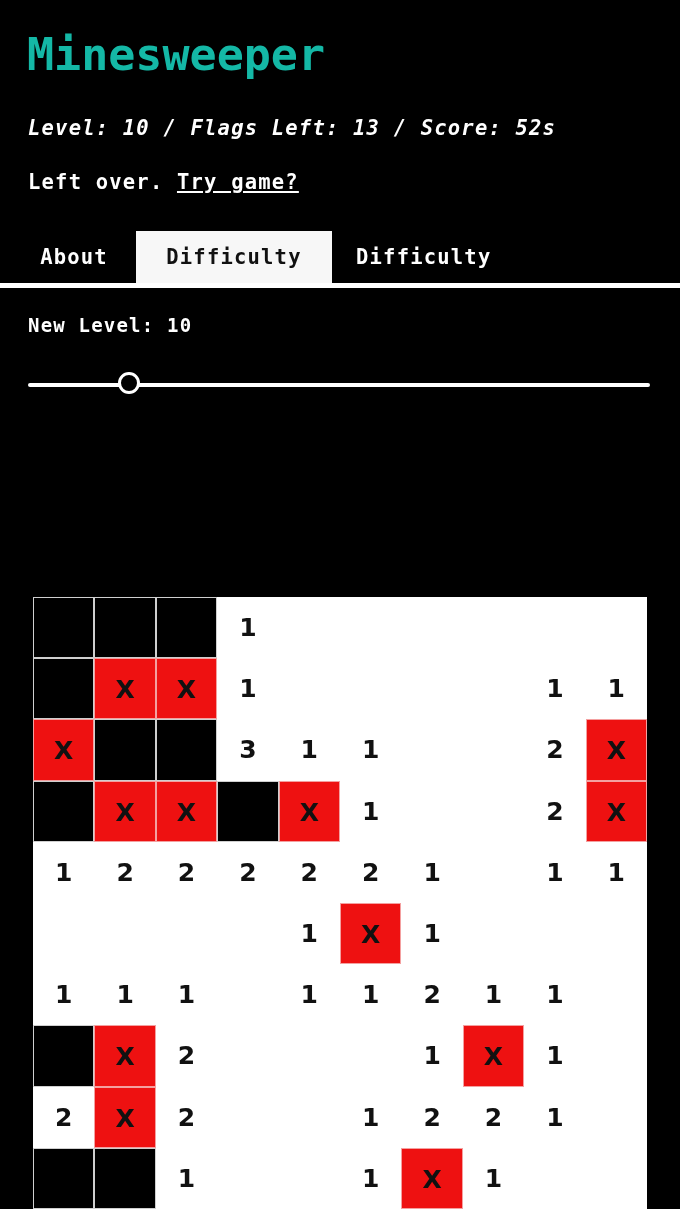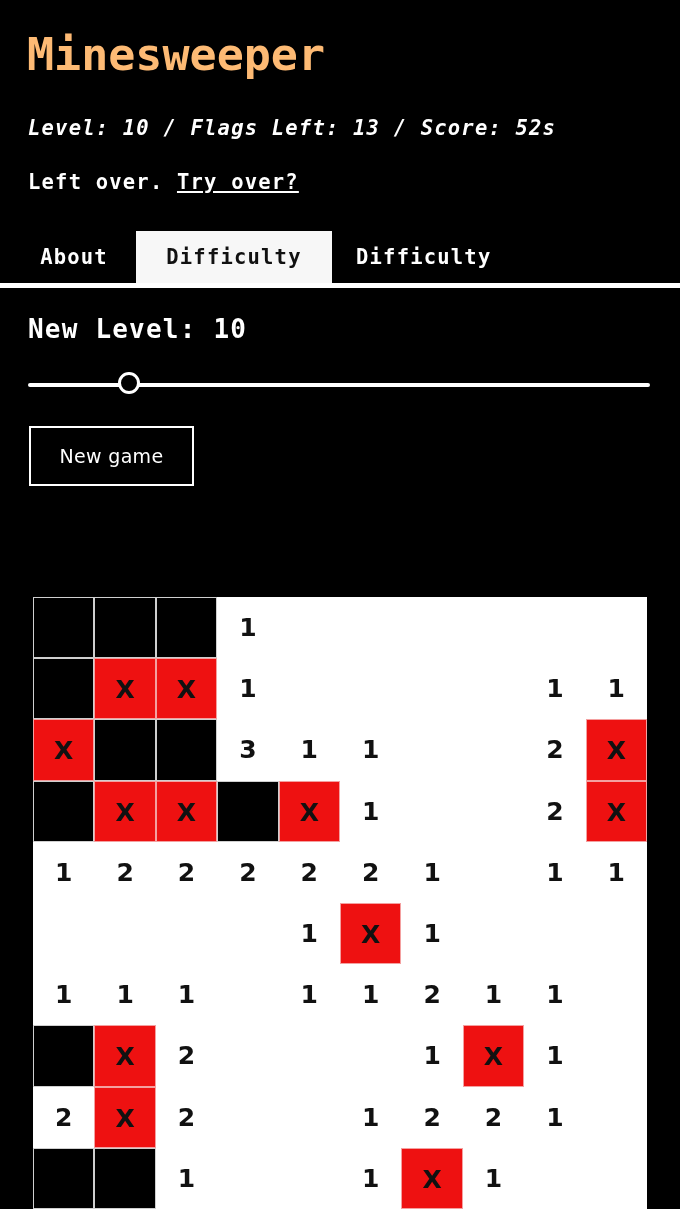--- a/index.html
+++ b/index.html
@@ -27,21 +27,21 @@
 
   
   .title {
     position: absolute;
     left: 27px;
     top: 29px;
     font-size: 45px;
     font-weight: bold;
     letter-spacing: 0px;
     line-height: 52px;
-    color: #fdba74;
+    color: #14b8a6;
     white-space: nowrap;
   }
 
   .statusline {
     position: absolute;
     left: 28px;
     top: 116px;
     font-size: 20.5px;
     font-weight: bold;
     letter-spacing: 1.2px;
@@ -106,21 +106,21 @@
     width: 680px;
     height: 5px;
     background: #ffffff;
   }
 
   
   .newlevel {
     position: absolute;
     left: 28px;
     top: 314px;
-    font-size: 26px;
+    font-size: 19px;
     font-weight: bold;
     letter-spacing: 1.2px;
     white-space: nowrap;
     color: #ffffff;
   }
 
   .slider {
     position: absolute;
     left: 28px;
     top: 372px;
@@ -220,37 +220,36 @@
 </style>
 </head>
 <body>
 
 <div id="app">
 
   <div class="title">Minesweeper</div>
 
   <div class="statusline">Level: 10 / Flags Left: 13 / Score: 52s</div>
 
-  <div class="gameover"><span>Left over. </span><span class="tryagain">Try over?</span></div>
+  <div class="gameover"><span>Left over. </span><span class="tryagain">Try game?</span></div>
 
   <div class="tabbar">
     <div class="tab inactive tab-about">About</div>
     <div class="tab active tab-diff">Difficulty</div>
     <div class="tab inactive tab-score">Difficulty</div>
   </div>
   <div class="tabrule"></div>
 
   <div class="newlevel">New Level: 10</div>
 
   <div class="slider">
     <div class="slider-track"></div>
     <div class="slider-thumb" style="left: 90px;"></div>
   </div>
 
-  <button class="newgame-btn">New game</button>
 
   <div class="board" id="board">
       <div class="board-row">
         <div class="cell hidden" style="left: 0px; width: 61.4px;"></div>
         <div class="cell hidden" style="left: 61.4px; width: 61.4px;"></div>
         <div class="cell hidden" style="left: 122.8px; width: 61.4px;"></div>
         <div class="cell number" style="left: 184.2px; width: 61.4px;">1</div>
         <div class="cell empty" style="left: 245.6px; width: 61.4px;"></div>
         <div class="cell empty" style="left: 307px; width: 61.4px;"></div>
         <div class="cell empty" style="left: 368.4px; width: 61.4px;"></div>

